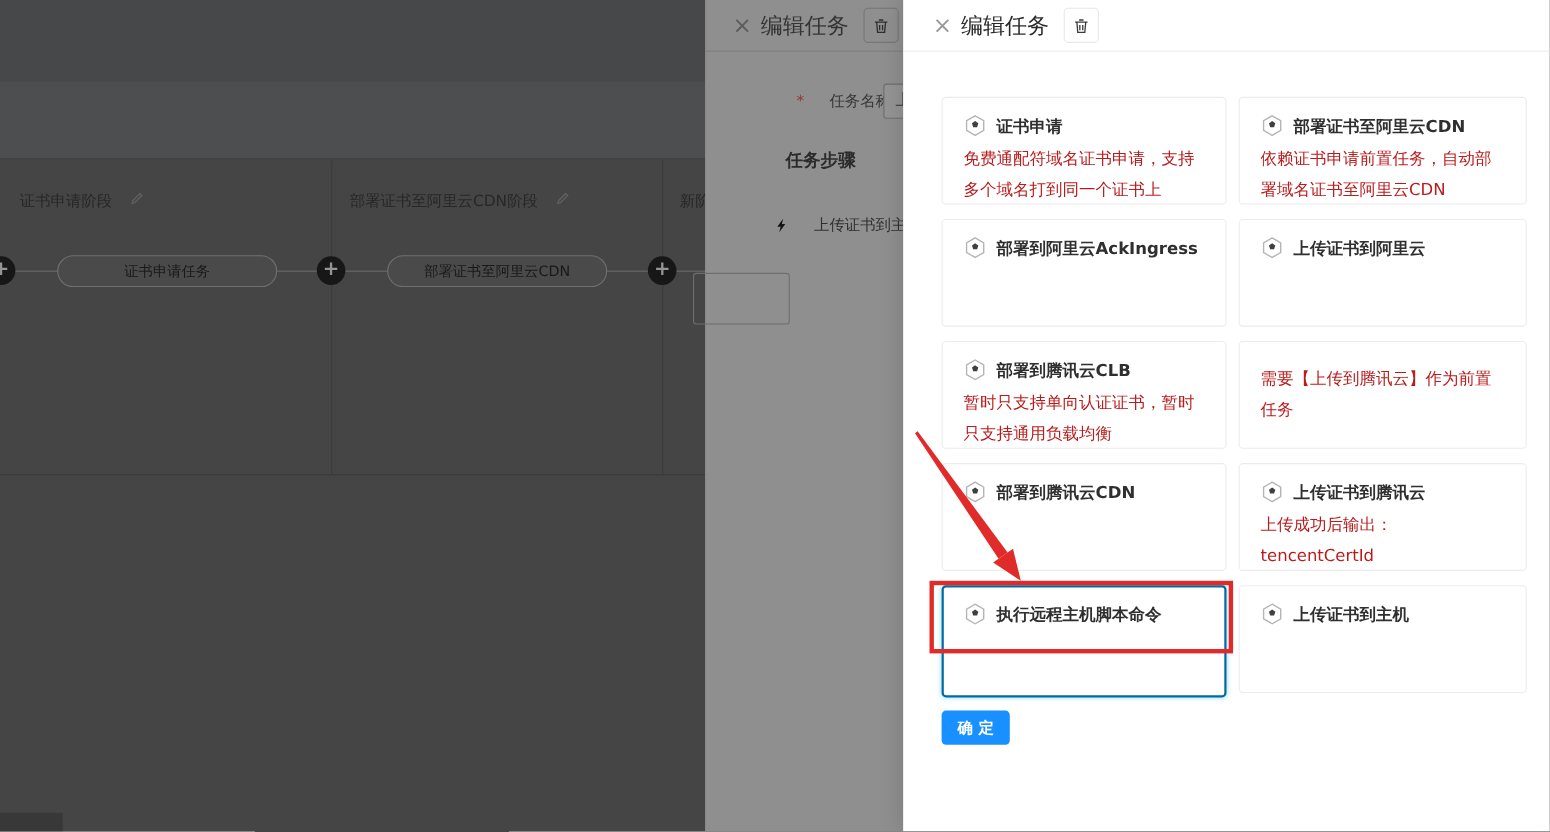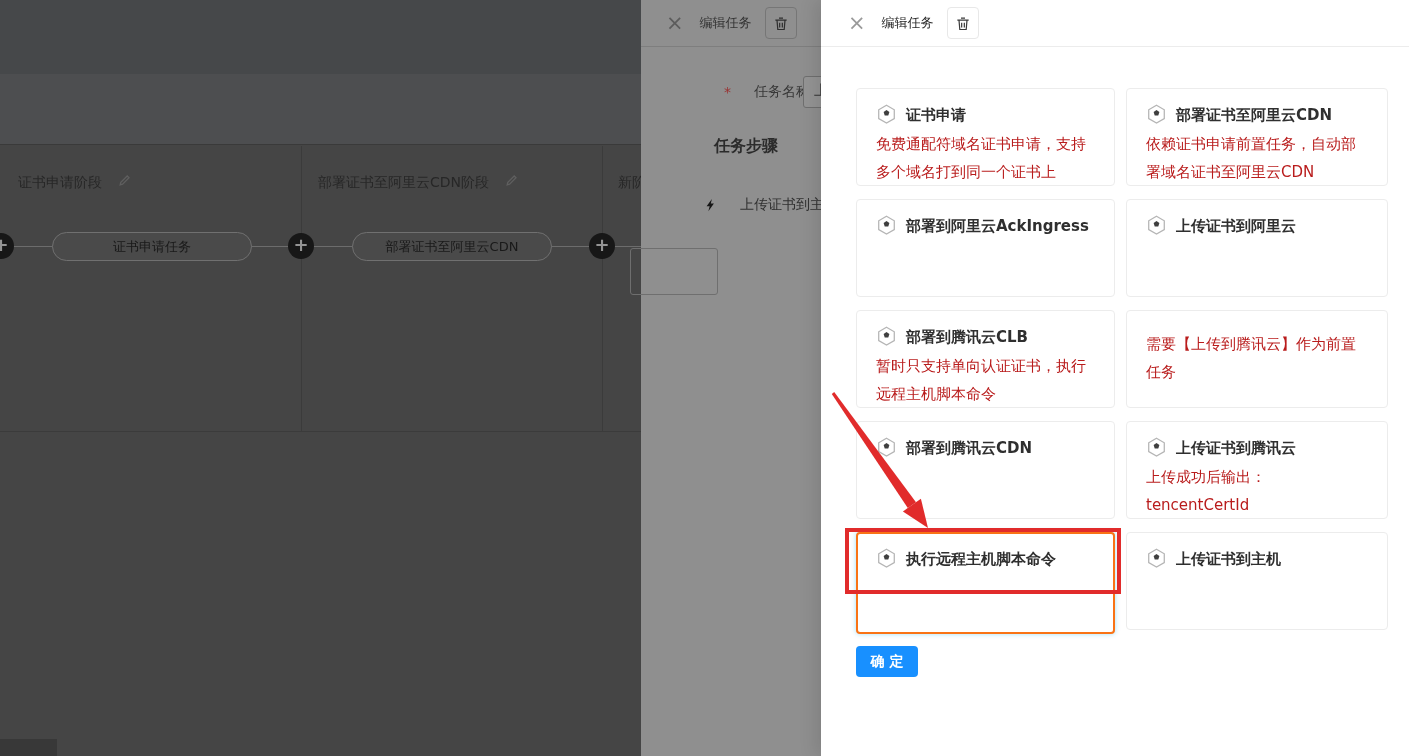--- a/index.html
+++ b/index.html
@@ -20,21 +20,21 @@
   .task-pill { position:absolute; top:86px; width:200px; height:29px; border:1px solid #707070; border-radius:15px;
                background:#4a4a4a; color:#191919; font-size:13px; display:flex; align-items:center; justify-content:center; white-space:nowrap; }
   .plus-btn { position:absolute; top:87px; width:26px; height:26px; border-radius:50%; background:#171717; color:#949494;
               font-size:18px; line-height:24px; text-align:center; font-weight:bold; }
   .bg-sliver-box { position:absolute; left:630px; top:102px; width:88px; height:47px; border:1px solid #6e6e6e; border-radius:3px; }
   .bg-corner { position:absolute; left:0; bottom:0; width:57px; height:17px; background:#383838; }
 
   
   .drawer-header { position:absolute; left:0; top:0; width:100%; height:47px; display:flex; align-items:center; }
   .close-x { font-size:21px; line-height:1; cursor:pointer; }
-  .drawer-title { font-size:13px; margin-left:16px; }
+  .drawer-title { font-size:20px; margin-left:8px; }
   .trash-btn { width:32px; height:32px; border-radius:4px; display:flex; align-items:center; justify-content:center; margin-left:13px; cursor:pointer; background:transparent; }
   .trash-btn svg { width:16px; height:17px; }
 
   
   .mid-drawer { position:absolute; left:641px; top:0; width:180px; height:756px; background:#8f8f8f; z-index:2; overflow:hidden; }
   .mid-drawer .drawer-header { border-bottom:1px solid #7e7e7e; }
   .mid-drawer .close-x { color:#5c5c5c; margin-left:25px; }
   .mid-drawer .drawer-title { color:#343434; }
   .mid-drawer .trash-btn { border:1px solid #767676; color:#2e2e2e; }
   .mid-form-row { position:absolute; left:0; top:76px; width:100%; height:32px; }
@@ -52,21 +52,21 @@
   .right-drawer { position:absolute; left:821px; top:0; width:588px; height:756px; background:#ffffff; z-index:3;
                   box-shadow:-6px 0 16px rgba(0,0,0,0.10); }
   .right-drawer .drawer-header { border-bottom:1px solid #ececec; }
   .right-drawer .close-x { color:#9a9a9a; margin-left:27px; }
   .right-drawer .drawer-title { color:#2a2a2a; }
   .right-drawer .trash-btn { border:1px solid #e8e8e8; color:#3a3a3a; }
 
   .card-grid { position:absolute; left:35px; top:88px; display:grid; grid-template-columns:259px 262px;
                grid-auto-rows:98px; column-gap:11px; row-gap:13px; }
   .task-card { background:#fff; border:1px solid #ececec; border-radius:4px; padding:15px 19px; cursor:pointer; overflow:hidden; }
-  .task-card.selected { border:2px solid #f97316; box-shadow:0 0 5px rgba(45,183,245,0.45); height:102px; padding:14px 18px; }
+  .task-card.selected { border:2px solid #0369a1; box-shadow:0 0 5px rgba(45,183,245,0.45); height:102px; padding:14px 18px; }
   .card-title-row { display:flex; align-items:center; gap:9px; }
   .hex-icon { width:21px; height:22px; flex:0 0 auto; }
   .card-title { font-size:15px; font-weight:600; color:#2f2f2f; white-space:nowrap; }
   .card-desc { margin-top:5px; font-size:15px; color:#b91c1c; line-height:1.85; }
 
   .confirm-btn { position:absolute; left:35px; top:646px; width:62px; height:31px; background:#1890ff; border:none;
                  border-radius:4px; color:#ffffff; font-size:14px; cursor:pointer; font-family:inherit;font-weight:bold; }
 
   
   .annotation { position:absolute; inset:0; z-index:4; pointer-events:none; }
@@ -195,21 +195,21 @@
     </div>
 
     <div class="task-card">
       <div class="card-title-row">
         <svg class="hex-icon" viewBox="0 0 24 26">
           <path d="M12 1.5l9.2 5.3v10.4L12 22.5l-9.2-5.3V6.8z" fill="none" stroke="#b5b5b5" stroke-width="1.5"></path>
           <path d="M12 7.2l3.4 2.4-1.3 4.1H9.9L8.6 9.6z" fill="#3f3f3f"></path>
         </svg>
         <span class="card-title">部署到腾讯云CLB</span>
       </div>
-      <div class="card-desc">暂时只支持单向认证证书，执行远程主机脚本命令</div>
+      <div class="card-desc">暂时只支持单向认证证书，暂时只支持通用负载均衡</div>
     </div>
 
     <div class="task-card">
       <div class="card-desc">需要【上传到腾讯云】作为前置任务</div>
     </div>
 
     <div class="task-card">
       <div class="card-title-row">
         <svg class="hex-icon" viewBox="0 0 24 26">
           <path d="M12 1.5l9.2 5.3v10.4L12 22.5l-9.2-5.3V6.8z" fill="none" stroke="#b5b5b5" stroke-width="1.5"></path>

